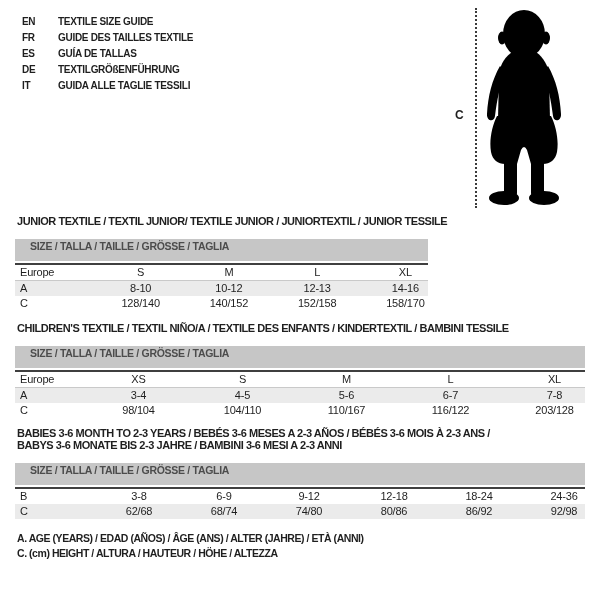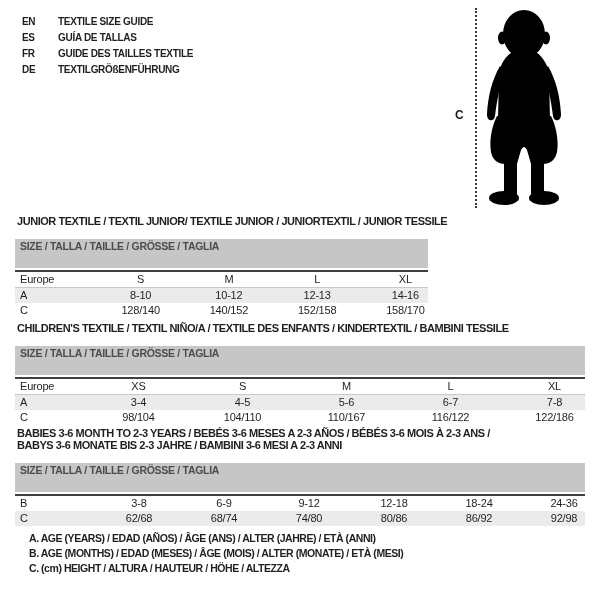--- a/index.html
+++ b/index.html
@@ -27,56 +27,60 @@
   .measure-label{position:absolute;left:455px;top:108px;
     font-weight:bold;font-size:12px;}
   .baby-svg{position:absolute;left:484px;top:8px;}
   
   .size-table{position:absolute;left:15px;}
   #table-junior{top:215px;width:413px;}
   #table-children{top:322px;width:570px;}
   #table-babies{top:427px;width:570px;}
   .tbl-title{font-weight:bold;font-size:11px;line-height:12px;
     letter-spacing:-0.45px;margin-left:2px;white-space:nowrap;}
-  .size-bar{margin-top:12px;height:29px;line-height:15px;
+  .size-bar{margin-top:12px;height:22px;line-height:15px;
     background:var(--size-bar-bg);color:var(--size-bar-text);
-    font-weight:bold;font-size:10.5px;letter-spacing:-0.3px;padding-left:5px;}
+    font-weight:bold;font-size:10.5px;letter-spacing:-0.3px;padding-left:15px;}
   .rows{margin-top:2px;border-top:2px solid var(--rule-dark);}
   .t-row{display:flex;height:15px;line-height:15px;font-size:11px;
     letter-spacing:-0.2px;gap:43px;}
   .t-row.shaded{background:var(--row-shade);}
   .t-row.hdr{border-bottom:1px solid var(--rule-light);}
   .t-label{flex:0 0 50px;padding-left:5px;}
   #table-junior .t-label,#table-babies .t-label{flex:0 0 55px;}
   #table-children .t-label{flex:0 0 45px;}
   .t-cell{flex:1;text-align:center;}
   
   .footnotes{position:absolute;left:17px;top:531px;}
   .footnote{font-weight:bold;font-size:10.5px;line-height:15px;
-    letter-spacing:-0.45px;white-space:nowrap;margin-left:12px;}
+    letter-spacing:-0.45px;white-space:nowrap;}
 </style>
 </head>
 <body>
 
 <div class="lang-block">
   <div class="lang-row">
     <span class="lang-code">EN</span>
     <span class="lang-title">TEXTILE SIZE GUIDE</span>
   </div>
   <div class="lang-row">
+    <span class="lang-code">FR</span>
+    <span class="lang-title">GUIDE DES TAILLES TEXTILE</span>
+  </div>
+  <div class="lang-row">
     <span class="lang-code">ES</span>
     <span class="lang-title">GUÍA DE TALLAS</span>
   </div>
   <div class="lang-row">
-    <span class="lang-code">FR</span>
-    <span class="lang-title">GUIDE DES TAILLES TEXTILE</span>
-  </div>
-  <div class="lang-row">
     <span class="lang-code">DE</span>
     <span class="lang-title">TEXTILGRÖßENFÜHRUNG</span>
+  </div>
+  <div class="lang-row">
+    <span class="lang-code">IT</span>
+    <span class="lang-title">GUIDA ALLE TAGLIE TESSILI</span>
   </div>
 </div>
 
 <div class="dotted-line"></div>
 <div class="measure-label">C</div>
 <svg class="baby-svg" width="82" height="202" viewBox="0 0 82 202" aria-hidden="true">
   <g fill="#000000">
 
     <ellipse cx="18" cy="30" rx="4" ry="6.5"></ellipse>
     <ellipse cx="62" cy="30" rx="4" ry="6.5"></ellipse>
@@ -149,21 +153,21 @@
         <div class="t-cell">5-6</div>
         <div class="t-cell">6-7</div>
         <div class="t-cell">7-8</div>
       </div>
       <div class="t-row">
         <div class="t-label">C</div>
         <div class="t-cell">98/104</div>
         <div class="t-cell">104/110</div>
         <div class="t-cell">110/167</div>
         <div class="t-cell">116/122</div>
-        <div class="t-cell">122/186</div>
+        <div class="t-cell">203/128</div>
       </div>
     </div>
   </div>
 <div class="size-table" id="table-babies">
     <div class="tbl-title">
       <div>BABIES 3-6 MONTH TO 2-3 YEARS / BEBÉS 3-6 MESES A 2-3 AÑOS / BÉBÉS 3-6 MOIS À 2-3 ANS /</div>
       <div>BABYS 3-6 MONATE BIS 2-3 JAHRE / BAMBINI 3-6 MESI A 2-3 ANNI</div>
     </div>
     <div class="size-bar">SIZE / TALLA / TAILLE / GRÖSSE / TAGLIA</div>
     <div class="rows">
@@ -183,15 +187,14 @@
         <div class="t-cell">74/80</div>
         <div class="t-cell">80/86</div>
         <div class="t-cell">86/92</div>
         <div class="t-cell">92/98</div>
       </div>
     </div>
   </div>
 
 <div class="footnotes">
   <div class="footnote">A. AGE (YEARS) / EDAD (AÑOS) / ÂGE (ANS) / ALTER (JAHRE) / ETÀ (ANNI)</div>
-  <div class="footnote">B. AGE (MONTHS) / EDAD (MESES) / ÂGE (MOIS) / ALTER (MONATE) / ETÀ (MESI)</div>
   <div class="footnote">C. (cm) HEIGHT / ALTURA / HAUTEUR / HÖHE / ALTEZZA</div>
 </div>
 
 </body></html>

